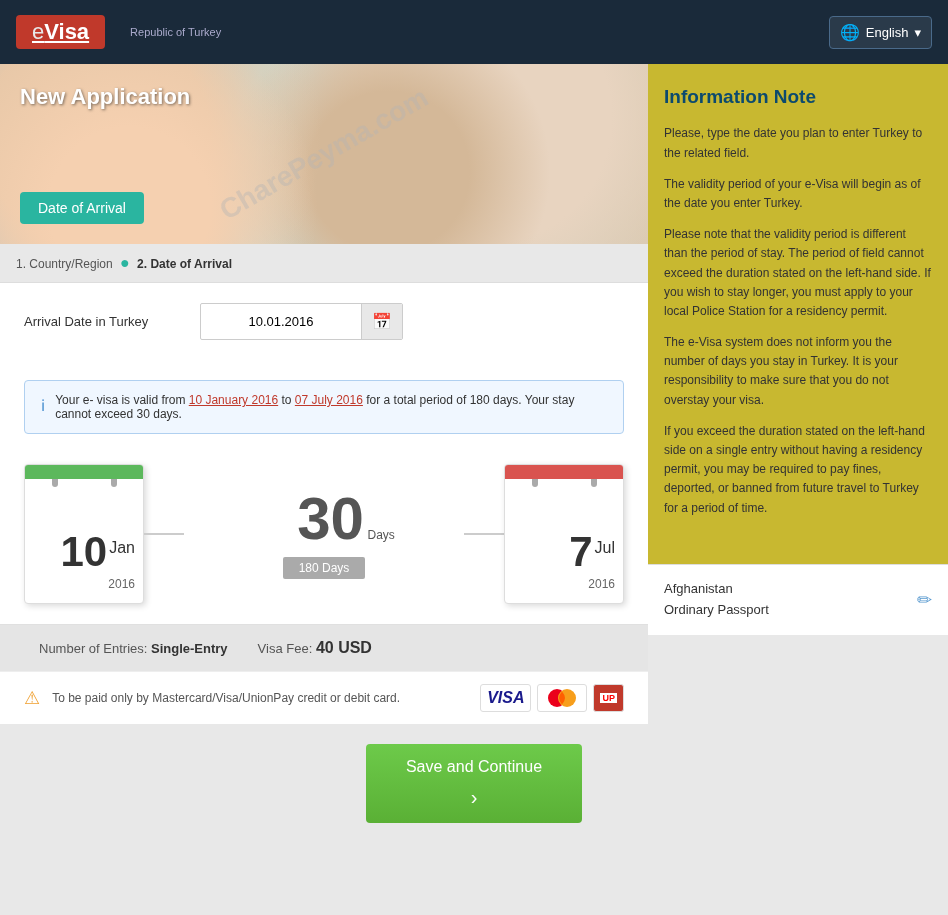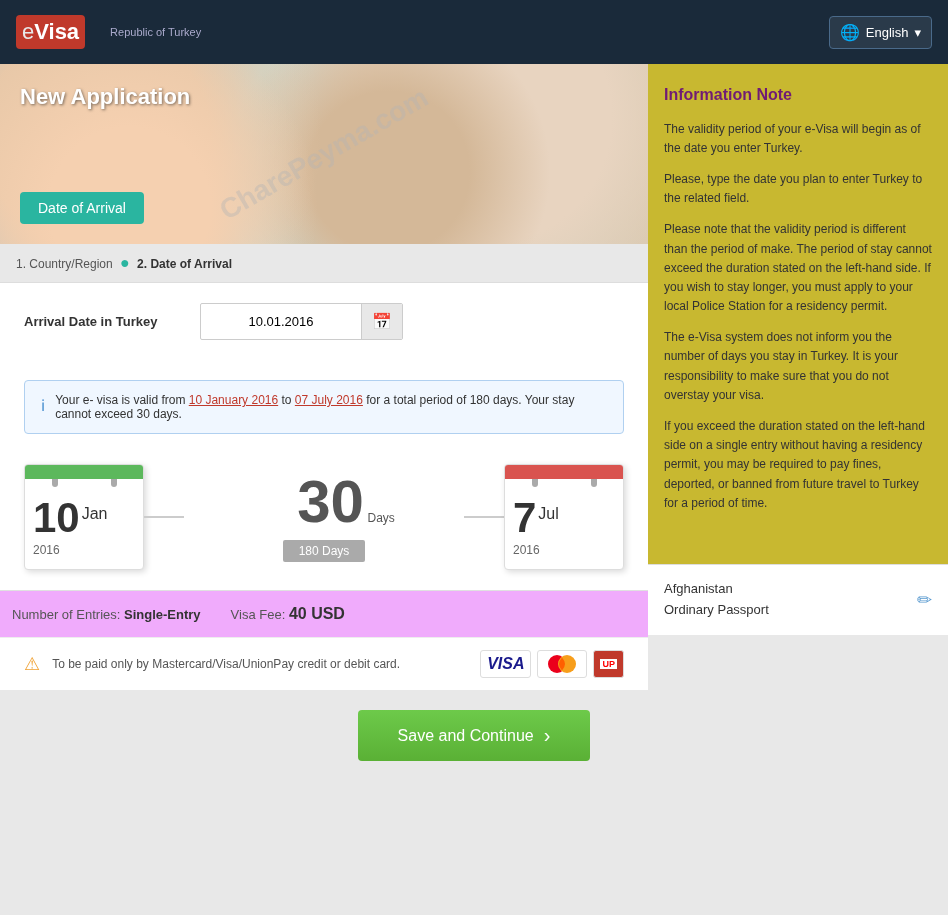--- a/index.html
+++ b/index.html
@@ -13,22 +13,23 @@
       justify-content: space-between;
       padding: 8px 16px;
       height: 64px;
     }
     .header-left { display: flex; align-items: center; gap: 12px; }
     .logo-box {
       background: #c0392b;
       color: white;
       font-size: 22px;
       font-weight: bold;
-      padding: 4px 6px;
+      padding: 4px 16px;
       border-radius: 4px;
+      text-decoration: underline;
     }
     .logo-box span.e { color: #e8e8e8; font-weight: 300; }
     .logo-box span.visa { color: white; font-weight: bold; }
     .header-title { color: white; }
     .header-title .small { font-size: 11px; color: #aac; padding-left: 13px; }
     .header-title .big { font-size: 20px; font-weight: bold; }
     .lang-select {
       display: flex;
       align-items: center;
       background: #2a3a4a;
@@ -98,21 +99,21 @@
     .form-section {
       padding: 20px 24px;
       background: white;
     }
     .form-row {
       display: flex;
       align-items: center;
       gap: 16px;
       margin-bottom: 20px;
     }
-    .form-label { font-size: 13px; color: #333; min-width: 160px; font-weight: bold; }
+    .form-label { font-size: 13px; color: #333; min-width: 160px; }
     .date-input-wrap {
       display: flex;
       align-items: center;
       border: 1px solid #ccc;
       border-radius: 2px;
       overflow: hidden;
     }
     .date-input {
       border: none;
       outline: none;
@@ -176,21 +177,22 @@
       margin-top: -2px;
     }
     .cal-pin {
       width: 6px;
       height: 10px;
       background: #aaa;
       border-radius: 0 0 3px 3px;
     }
     .cal-body {
       padding: 10px 8px 12px;
-      text-align: left;
+      text-align: right;
+      margin-top: 34px;
     }
     .cal-day {
       font-size: 42px;
       font-weight: bold;
       color: #333;
       line-height: 1;
       display: inline-block;
     }
     .cal-month {
       font-size: 16px;
@@ -230,23 +232,23 @@
       display: inline-block;
     }
     .line-connector {
       height: 2px;
       background: #ccc;
       width: 40px;
     }
 
     
     .entries-fee {
-      background: #f0abfc;
+      background: #e5e5e5;
       border-top: 1px solid #e0e0e0;
-      padding: 14px 12px;
+      padding: 14px 39px;
       margin: 0;
     }
     .entries-fee-row {
       display: flex;
       align-items: center;
       gap: 30px;
     }
     .ef-item { font-size: 13px; color: #555; }
     .ef-item strong { color: #333; font-weight: bold; }
     .ef-fee { font-size: 16px; font-weight: bold; color: #333; }
@@ -289,40 +291,41 @@
       background: linear-gradient(to bottom, #6dca4a, #5ab035);
       color: white;
       border: none;
       padding: 14px 40px;
       font-size: 16px;
       border-radius: 4px;
       cursor: pointer;
       display: flex;
       align-items: center;
       gap: 10px;
+      flex-direction: column;
     }
     .save-btn .arrow { font-size: 20px; }
 
     
     .right-panel {
       width: 300px;
       flex-shrink: 0;
     }
     .info-note {
       background: #c8b830;
       padding: 18px 16px;
       color: #333;
       font-size: 12px;
       line-height: 1.6;
       min-height: 500px;
     }
     .info-note h3 {
-      font-size: 16px;
+      font-size: 19px;
       font-weight: bold;
-      color: #701a75;
+      color: #0c4a6e;
       margin-bottom: 12px;
     }
     .info-note p { margin-bottom: 12px; }
 
     .country-box {
       background: white;
       padding: 14px 16px;
       display: flex;
       align-items: center;
       justify-content: space-between;
@@ -485,23 +488,23 @@
           <span style="color:red;background:white;padding:0 2px;font-weight:bold;font-size:9px;">UP</span>
         </div>
       </div>
     </div>
 
   </div>
 
   <div class="right-panel">
     <div class="info-note">
       <h3>Information Note</h3>
+      <p>Please, type the date you plan to enter Turkey to the related field.</p>
       <p>The validity period of your e-Visa will begin as of the date you enter Turkey.</p>
-      <p>Please, type the date you plan to enter Turkey to the related field.</p>
-      <p>Please note that the validity period is different than the period of make. The period of stay cannot exceed the duration stated on the left-hand side. If you wish to stay longer, you must apply to your local Police Station for a residency permit.</p>
+      <p>Please note that the validity period is different than the period of stay. The period of field cannot exceed the duration stated on the left-hand side. If you wish to stay longer, you must apply to your local Police Station for a residency permit.</p>
       <p>The e-Visa system does not inform you the number of days you stay in Turkey. It is your responsibility to make sure that you do not overstay your visa.</p>
       <p>If you exceed the duration stated on the left-hand side on a single entry without having a residency permit, you may be required to pay fines, deported, or banned from future travel to Turkey for a period of time.</p>
     </div>
     <div class="country-box">
       <div class="country-info">
         <div>Afghanistan</div>
         <div>Ordinary Passport</div>
       </div>
       <span class="edit-icon">✏</span>
     </div>

